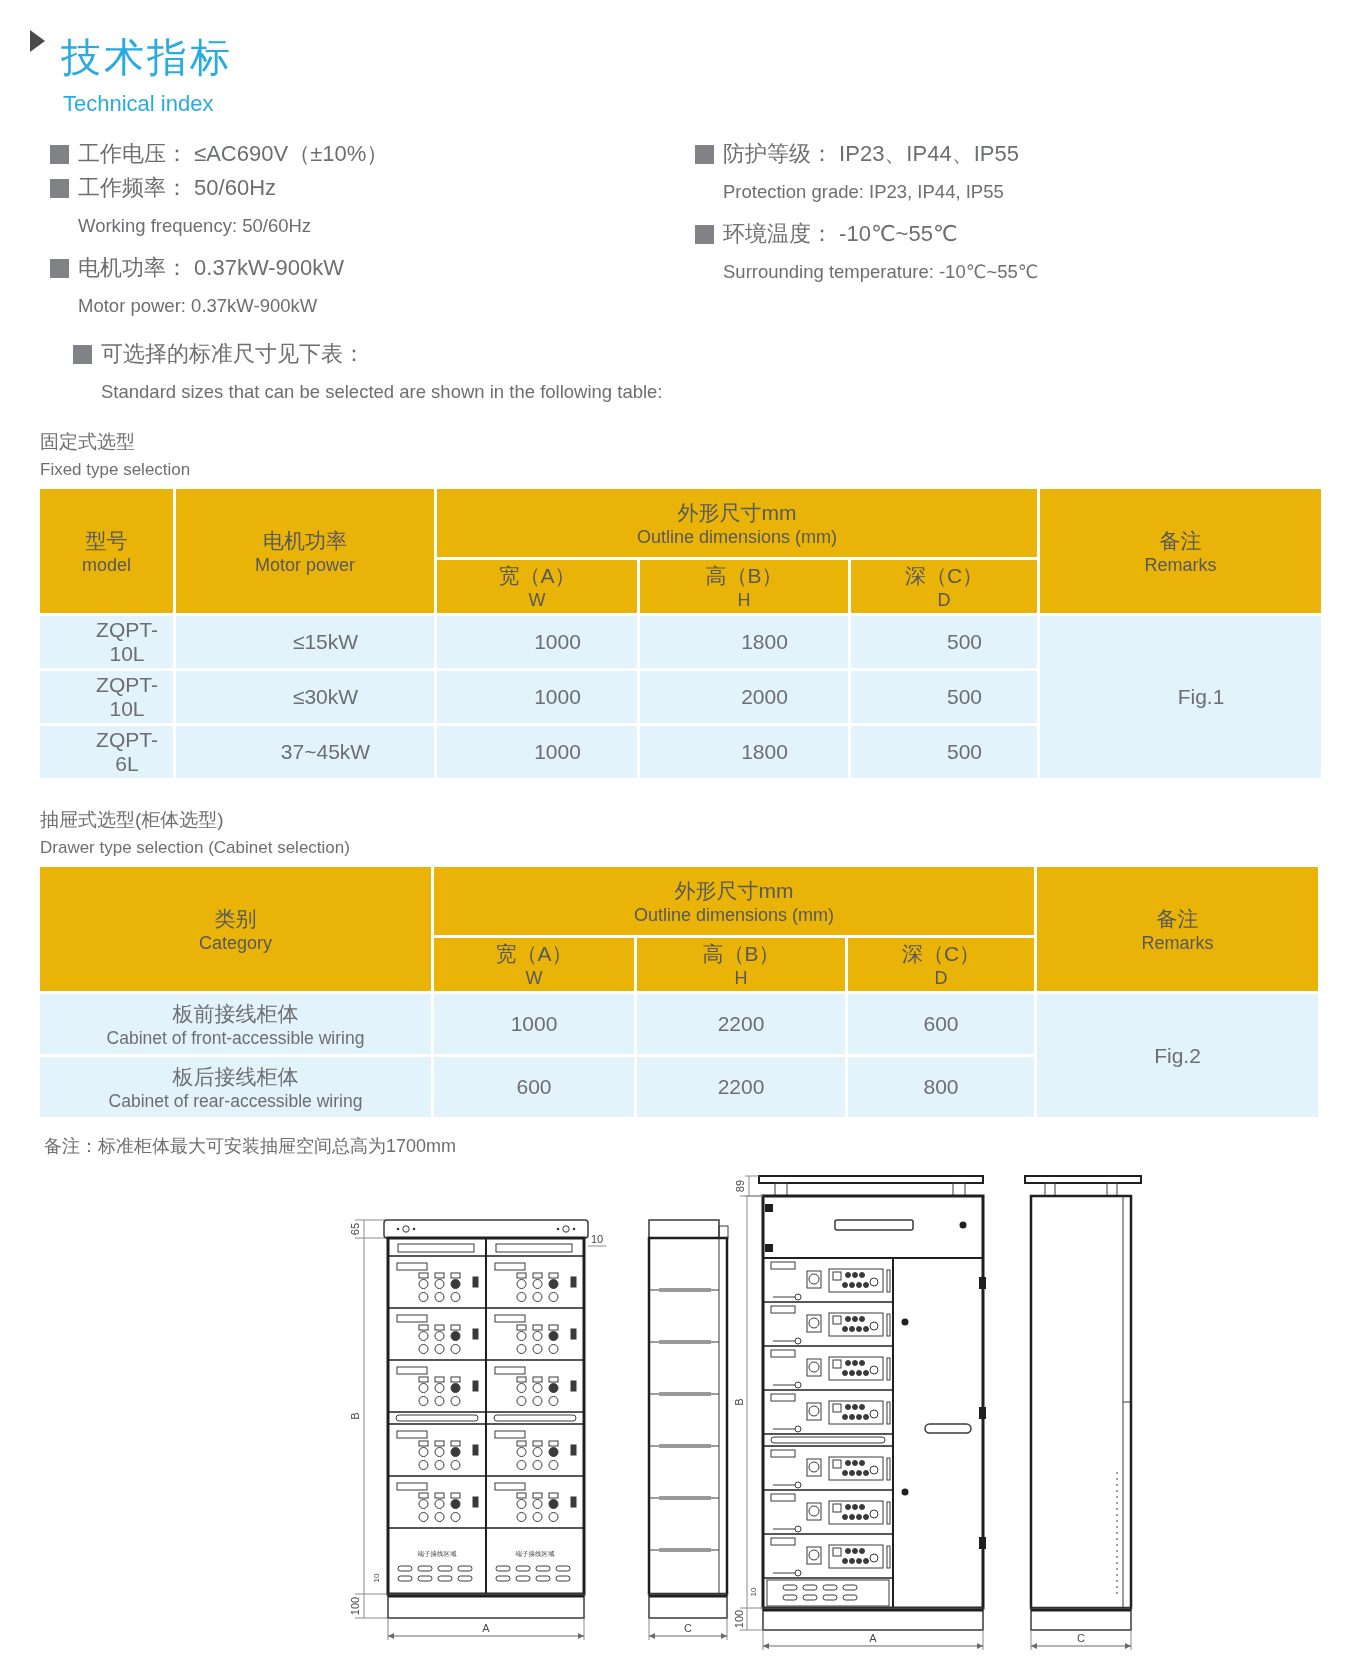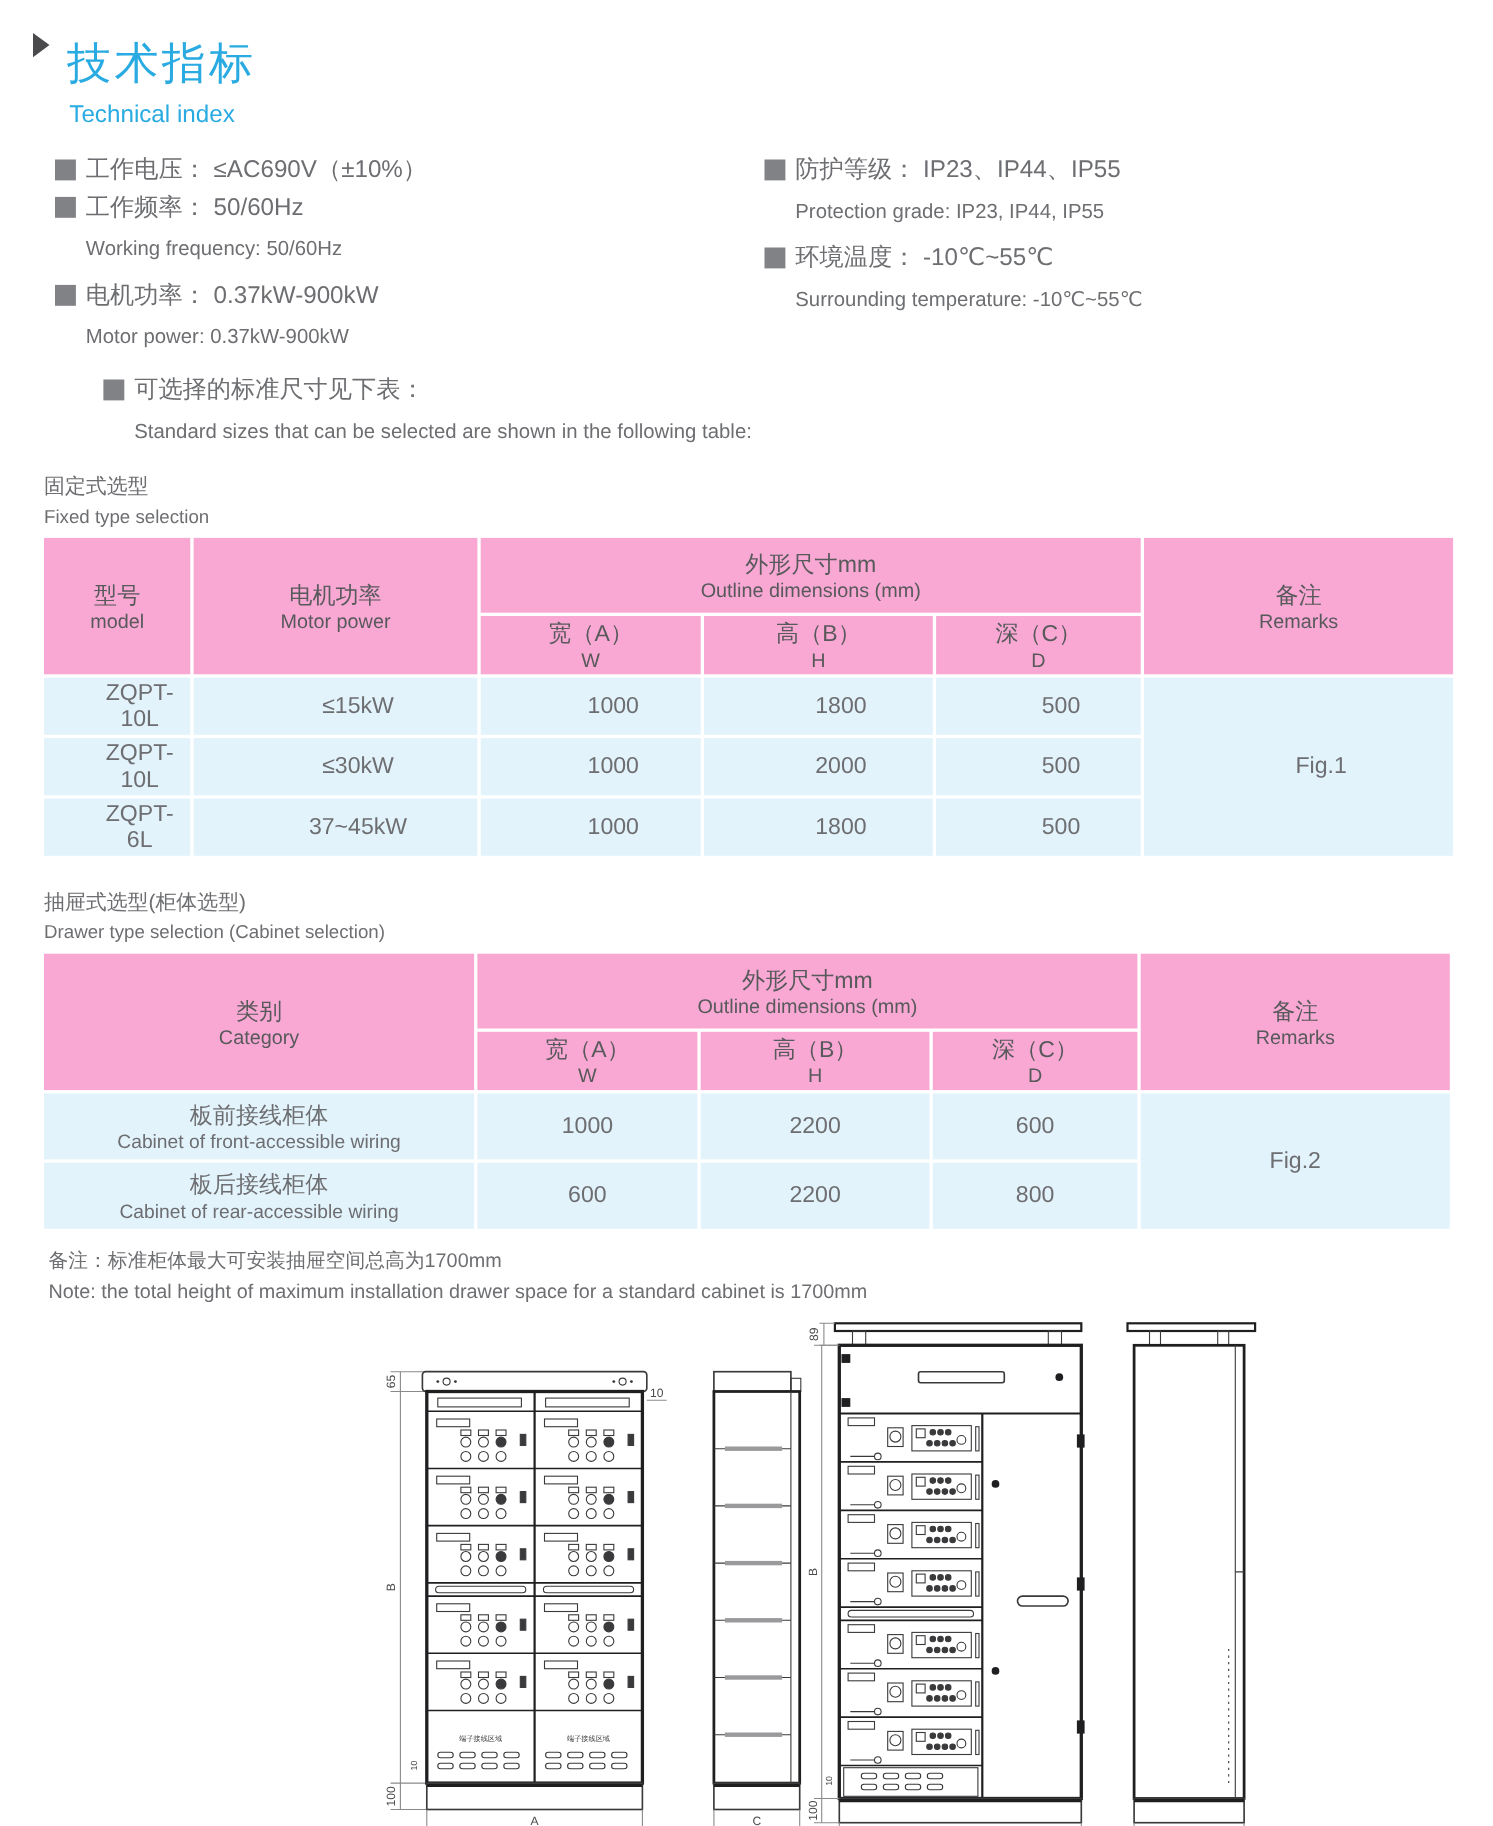--- a/index.html
+++ b/index.html
@@ -11,28 +11,28 @@
   .title-block{display:flex;align-items:flex-start;gap:16px;padding:30px 0 0 30px;}
   .title-arrow{width:0;height:0;border-top:11px solid transparent;border-bottom:11px solid transparent;border-left:15px solid #4a4a4c;}
   .title-zh{font-size:40px;color:#29abe2;letter-spacing:3px;}
   .title-en{font-size:22px;color:#29abe2;margin:6px 0 0 63px;}
   
   .specs{display:grid;grid-template-columns:645px 1fr;padding-left:50px;margin-top:22px;}
   .spec-item{margin-bottom:4px;}
   .spec-zh{display:flex;align-items:center;font-size:22px;color:#6d6e71;}
   .bullet{display:inline-block;width:19px;height:19px;background:#808285;margin-right:9px;flex:0 0 auto;}
   .spec-en{font-size:18.5px;color:#6d6e71;margin:12px 0 16px 28px;}
-  .table-intro{padding-left:94px;margin-top:6px;}
+  .table-intro{padding-left:73px;margin-top:6px;}
   
   .sec-head{margin:26px 0 0 40px;}
   .sec-zh{font-size:19px;color:#6d6e71;}
   .sec-en{font-size:17px;color:#6d6e71;margin-top:5px;}
   
   table.spec-table{border-collapse:separate;border-spacing:3px;width:1284px;margin:6px 0 0 37px;table-layout:fixed;}
-  table.spec-table th{background:#f9a8d4;font-weight:normal;color:#58595b;padding:2px 4px;}
+  table.spec-table th{background:#eab308;font-weight:normal;color:#58595b;padding:2px 4px;}
   table.spec-table td{background:#e3f3fb;color:#6d6e71;text-align:center;padding:2px 4px;}
   .hz{font-size:21px;color:#58595b;}
   .he{font-size:18px;color:#58595b;}
   .cellzh{font-size:21px;}
   .cellen{font-size:17.5px;}
   .num{font-size:21px;}
   tr.hdr1 th{height:64px;}
   tr.hdr2 th{height:44px;}
   tr.data1 td{height:40px;padding-left:45px;}
   tr.data2 td{height:56px;}
@@ -241,21 +241,20 @@
         </td>
     <td class="num">600</td>
     <td class="num">2200</td>
     <td class="num">800</td>
   </tr>
 </tbody>
   </table>
 
 <div class="note">
   <div class="note-zh">备注：标准柜体最大可安装抽屉空间总高为1700mm</div>
-  <div class="note-en">Note: the total height of maximum installation drawer space for a standard cabinet is 1700mm</div>
 </div>
 
 <div class="figures">
 
   <div class="fig-group" id="fig1-group">
     <div class="views">
 
       <svg width="265" height="455" viewBox="0 0 265 455">
         <defs>
           <marker id="m1" markerWidth="8" markerHeight="8" refX="6" refY="3" orient="auto-start-reverse">

